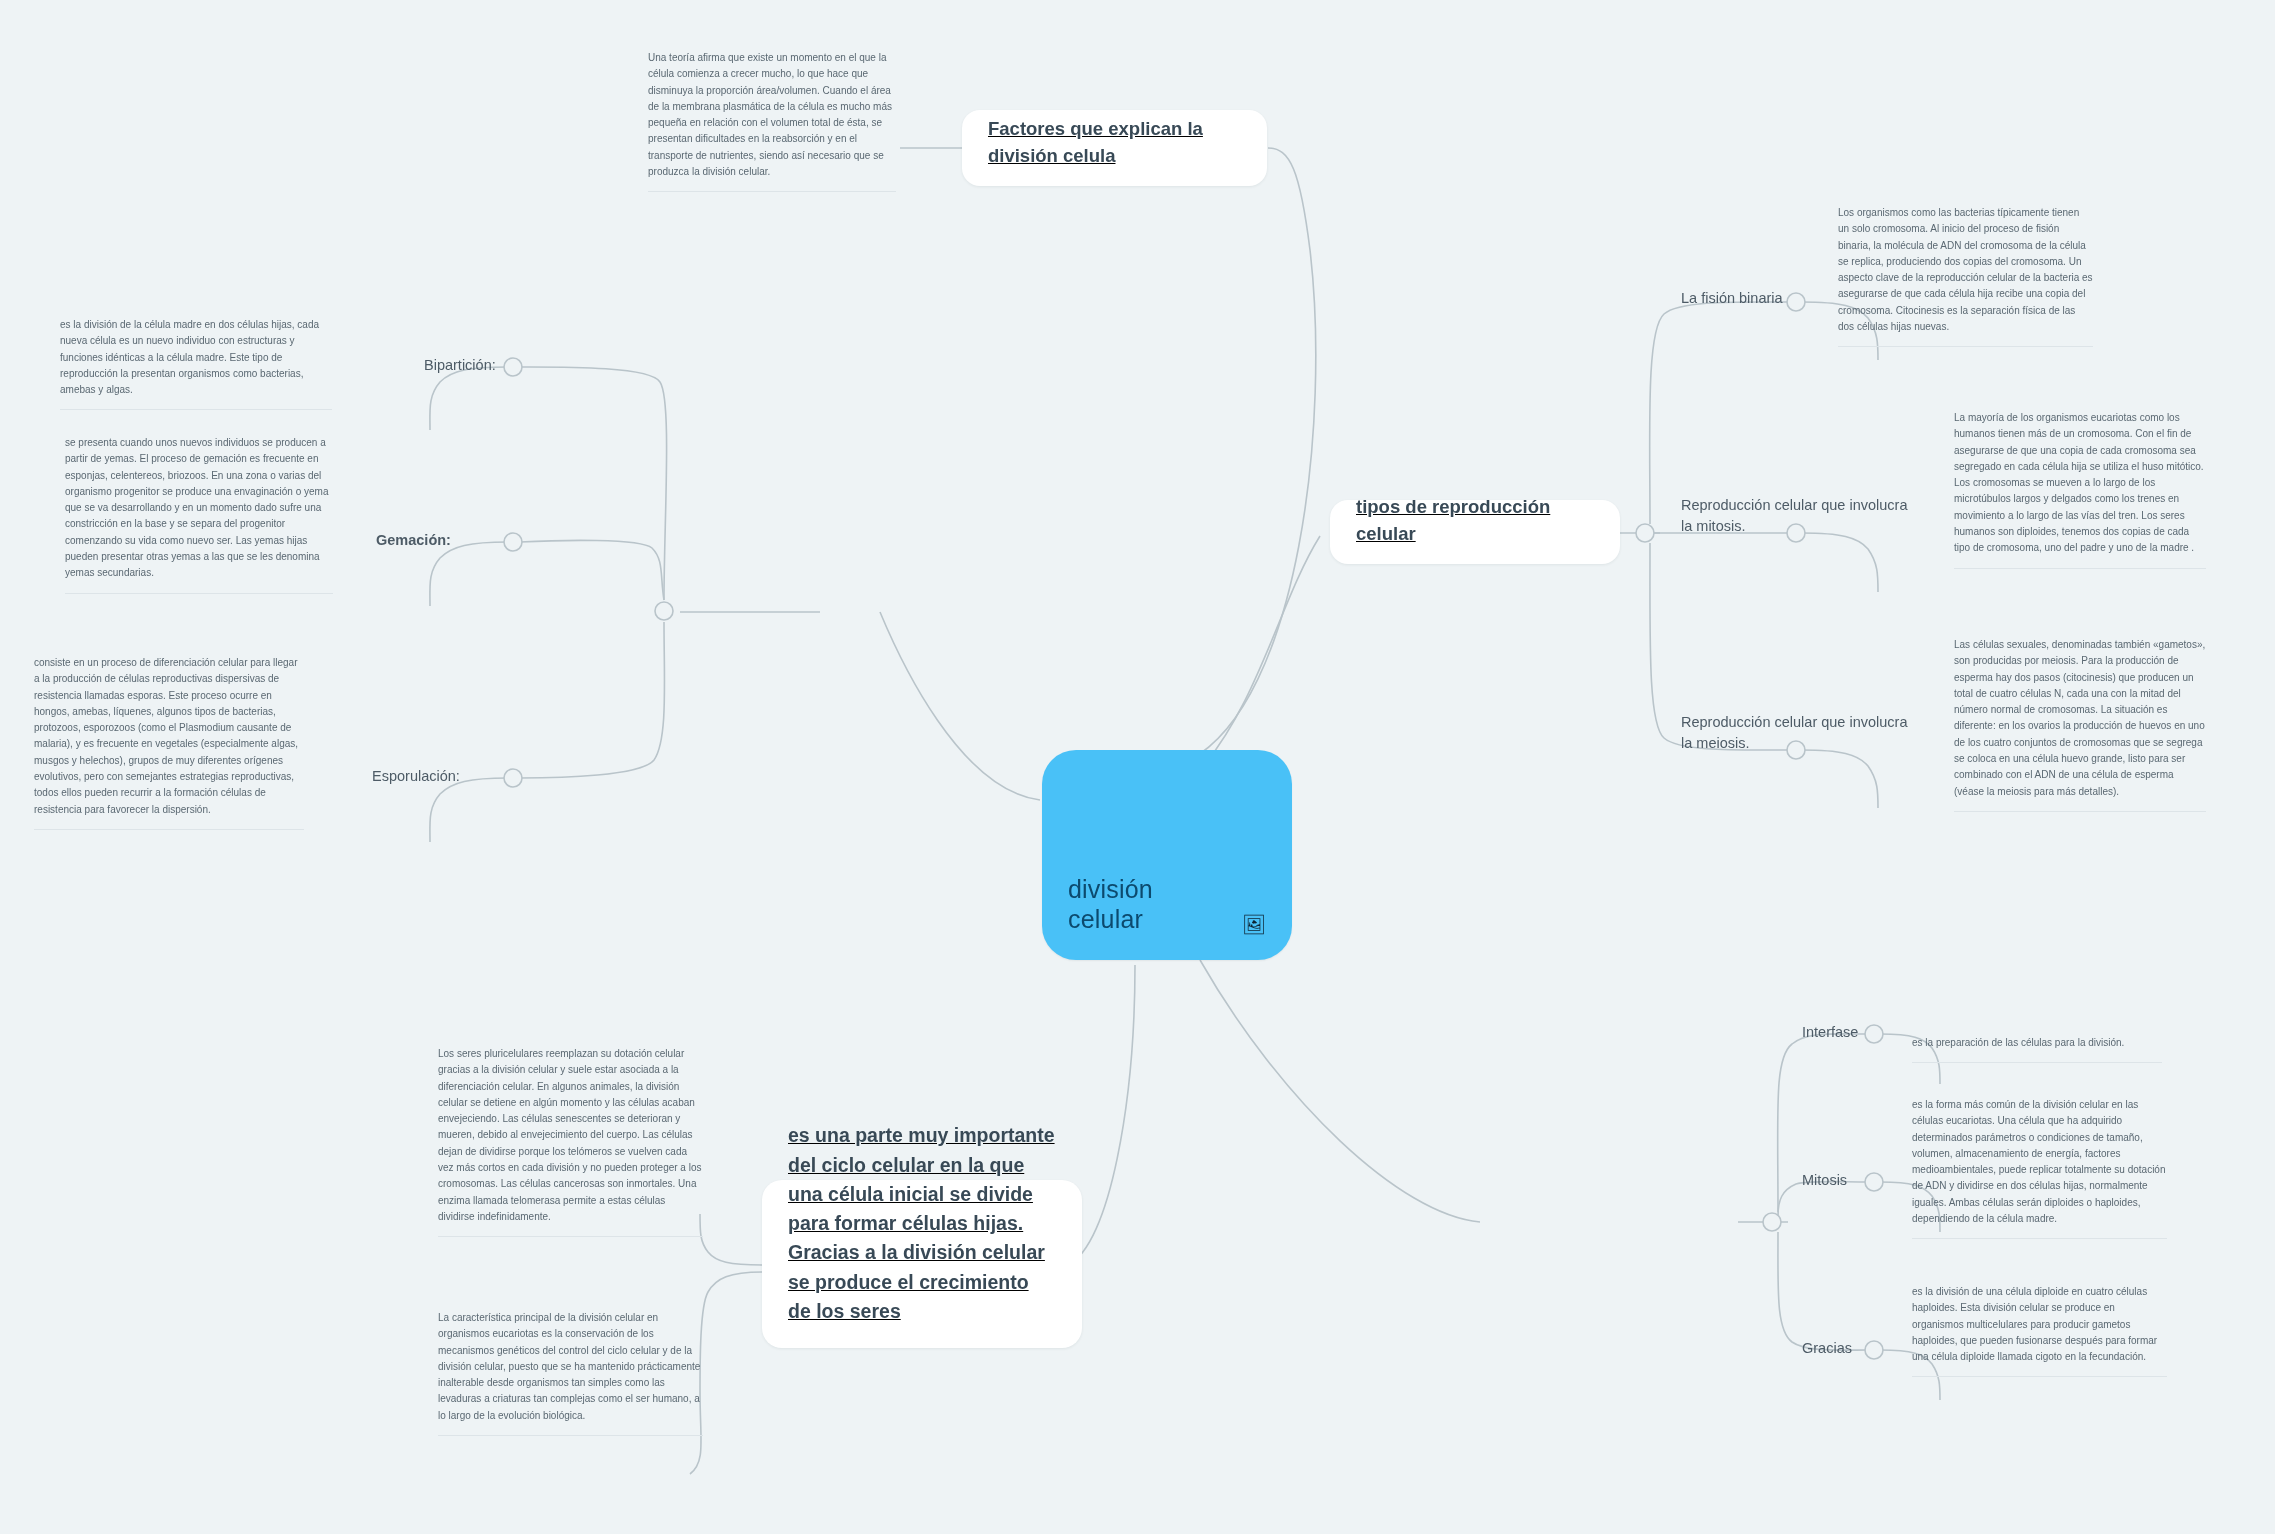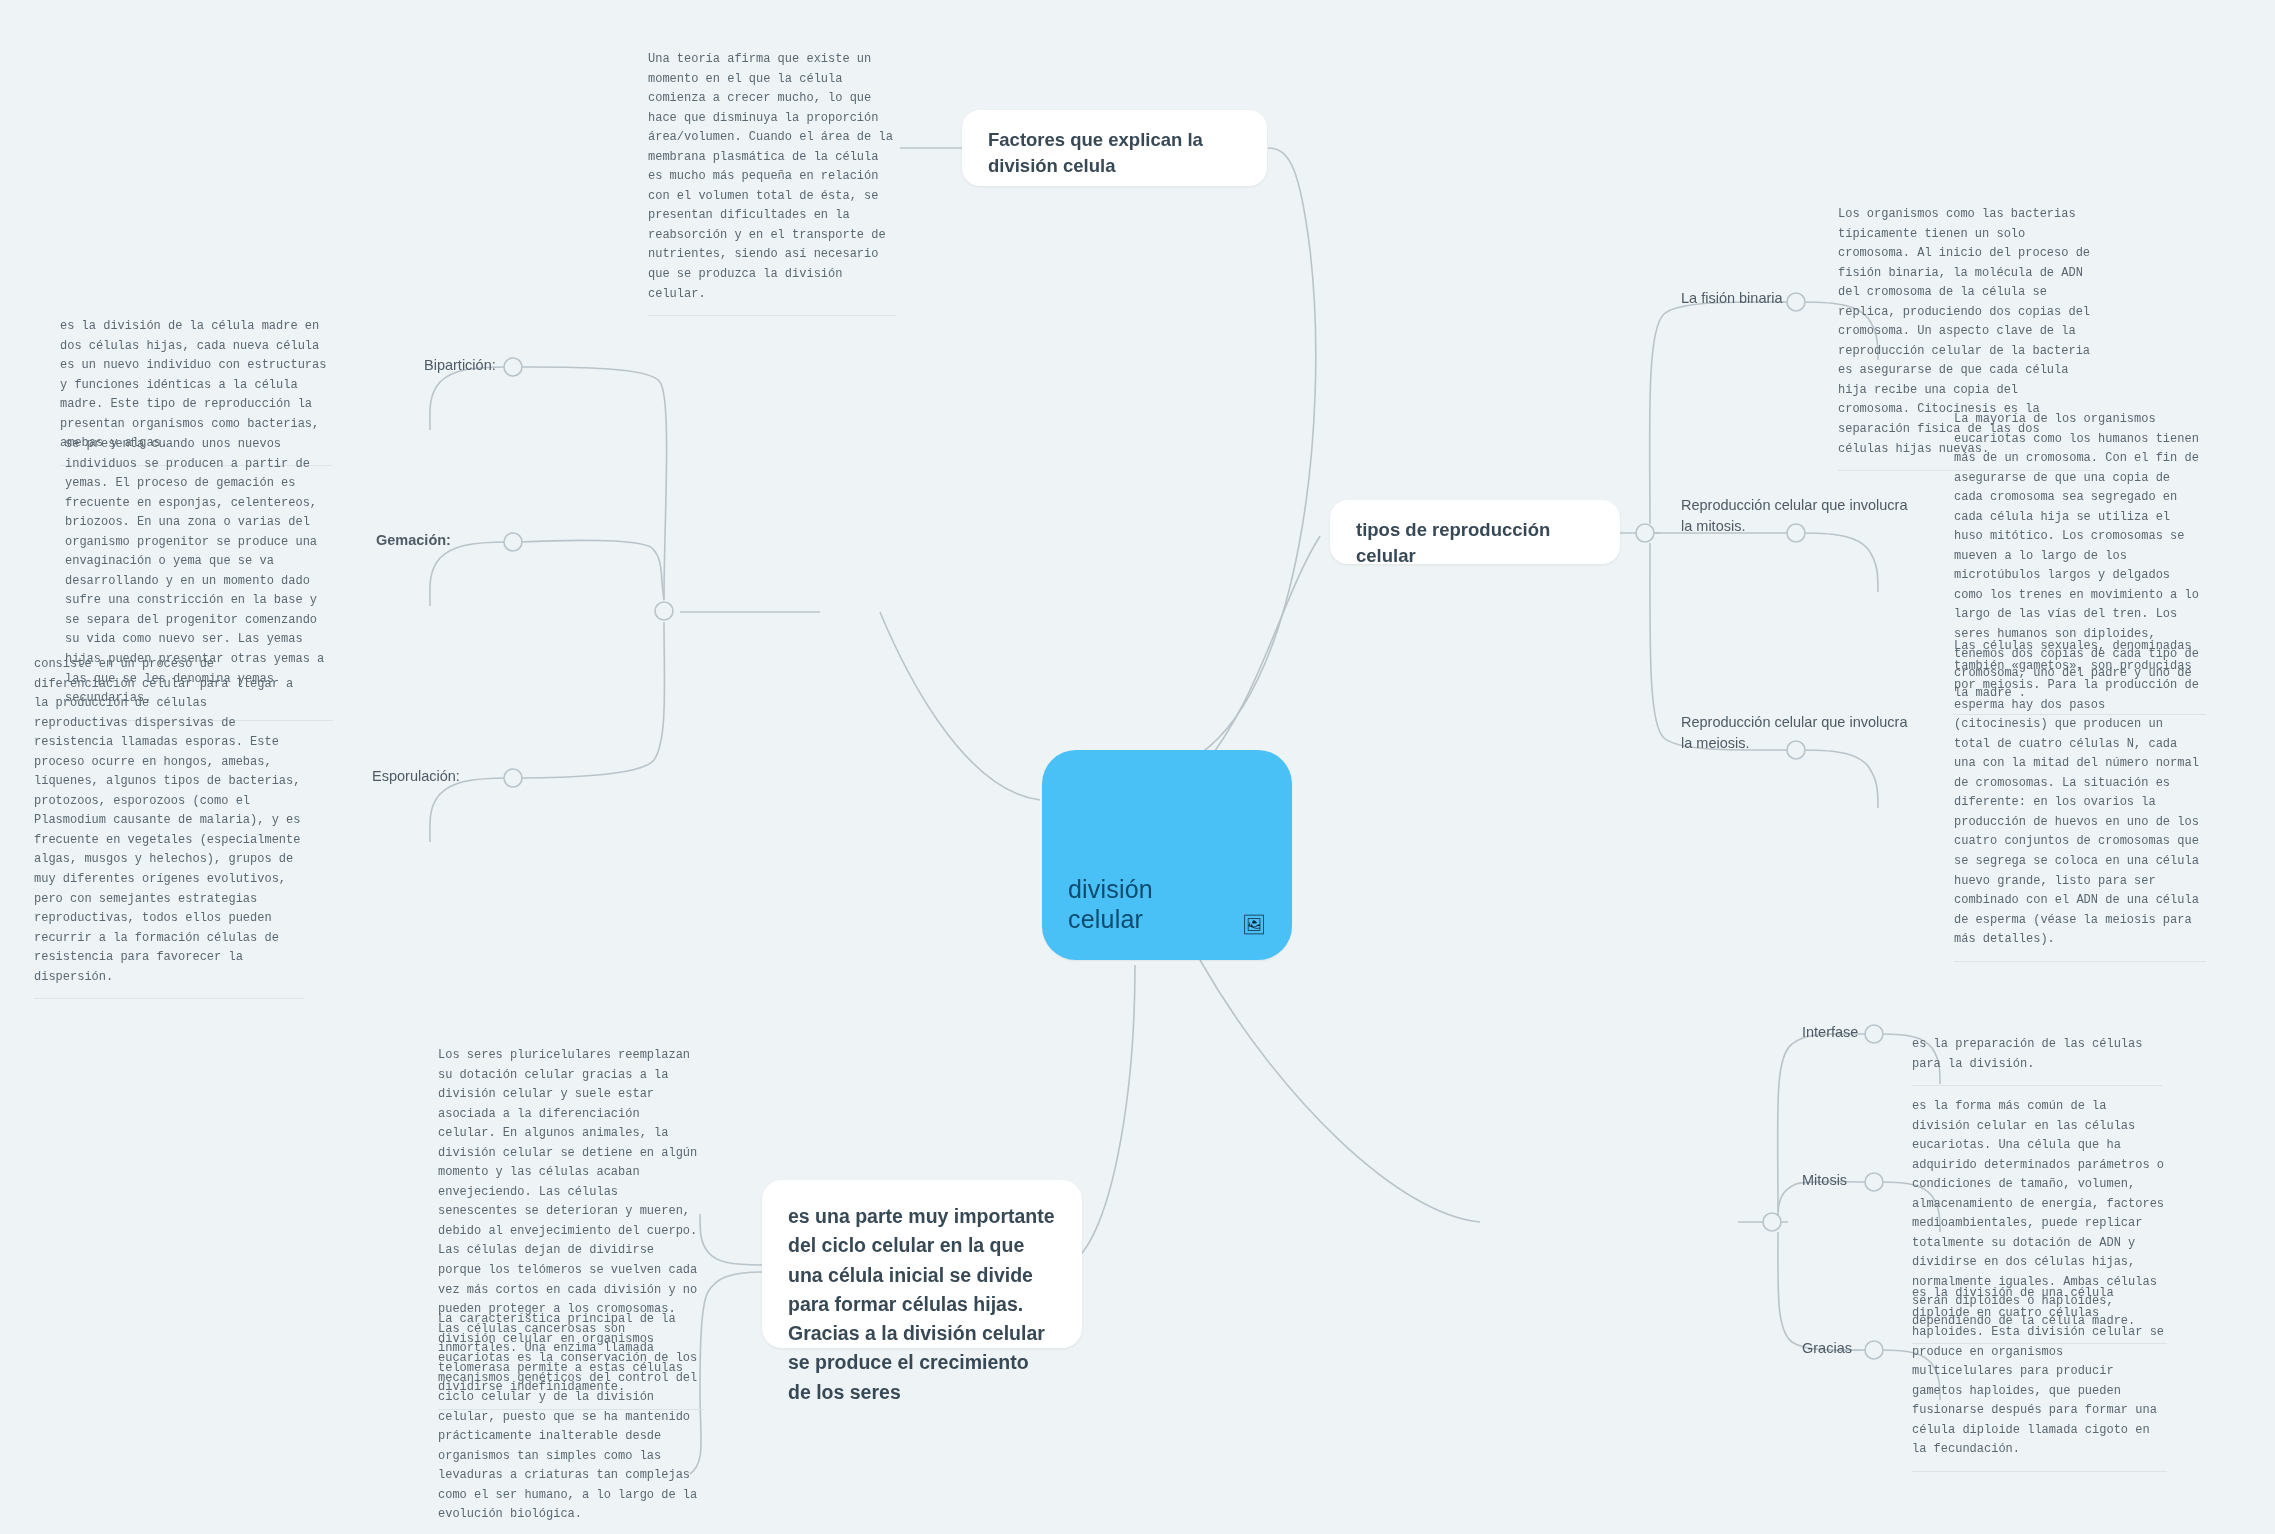--- a/index.html
+++ b/index.html
@@ -46,23 +46,24 @@
     color: #0d2230;
     font-size: 19px;
     line-height: 1;
     display: inline-block;
   }
   
   .pill {
     background: #ffffff;
     border-radius: 18px;
     display: flex;
-    align-items: flex-start;
+    align-items: flex-end;
     padding: 17px 26px;
     box-shadow: 0 1px 3px rgba(16,36,48,0.07);
+    text-decoration: underline;
   }
   .pill-label {
     color: #384956;
     font-size: 18.5px;
     font-weight: bold;
     line-height: 1.42;
   }
   .pill.statement { border-radius: 20px; padding: 22px 26px; }
   .pill.statement .pill-label { font-size: 19.5px; line-height: 1.5; }
 
@@ -71,24 +72,23 @@
     position: absolute;
     color: #4d5b66;
     font-size: 14.5px;
     line-height: 1.45;
     white-space: pre-line;
   }
   
   .note {
     position: absolute;
     color: #5a6872;
-    font-size: 12px;
+    font-size: 10px;
     line-height: 1.63;
     box-sizing: border-box;
-    font-family: Liberation Mono, monospace;
   }
   .note .rule {
     margin-top: 11px;
     border-bottom: 1px solid #dde4e8;
     width: 100%;
   }
 </style>
 </head>
 <body>
 

